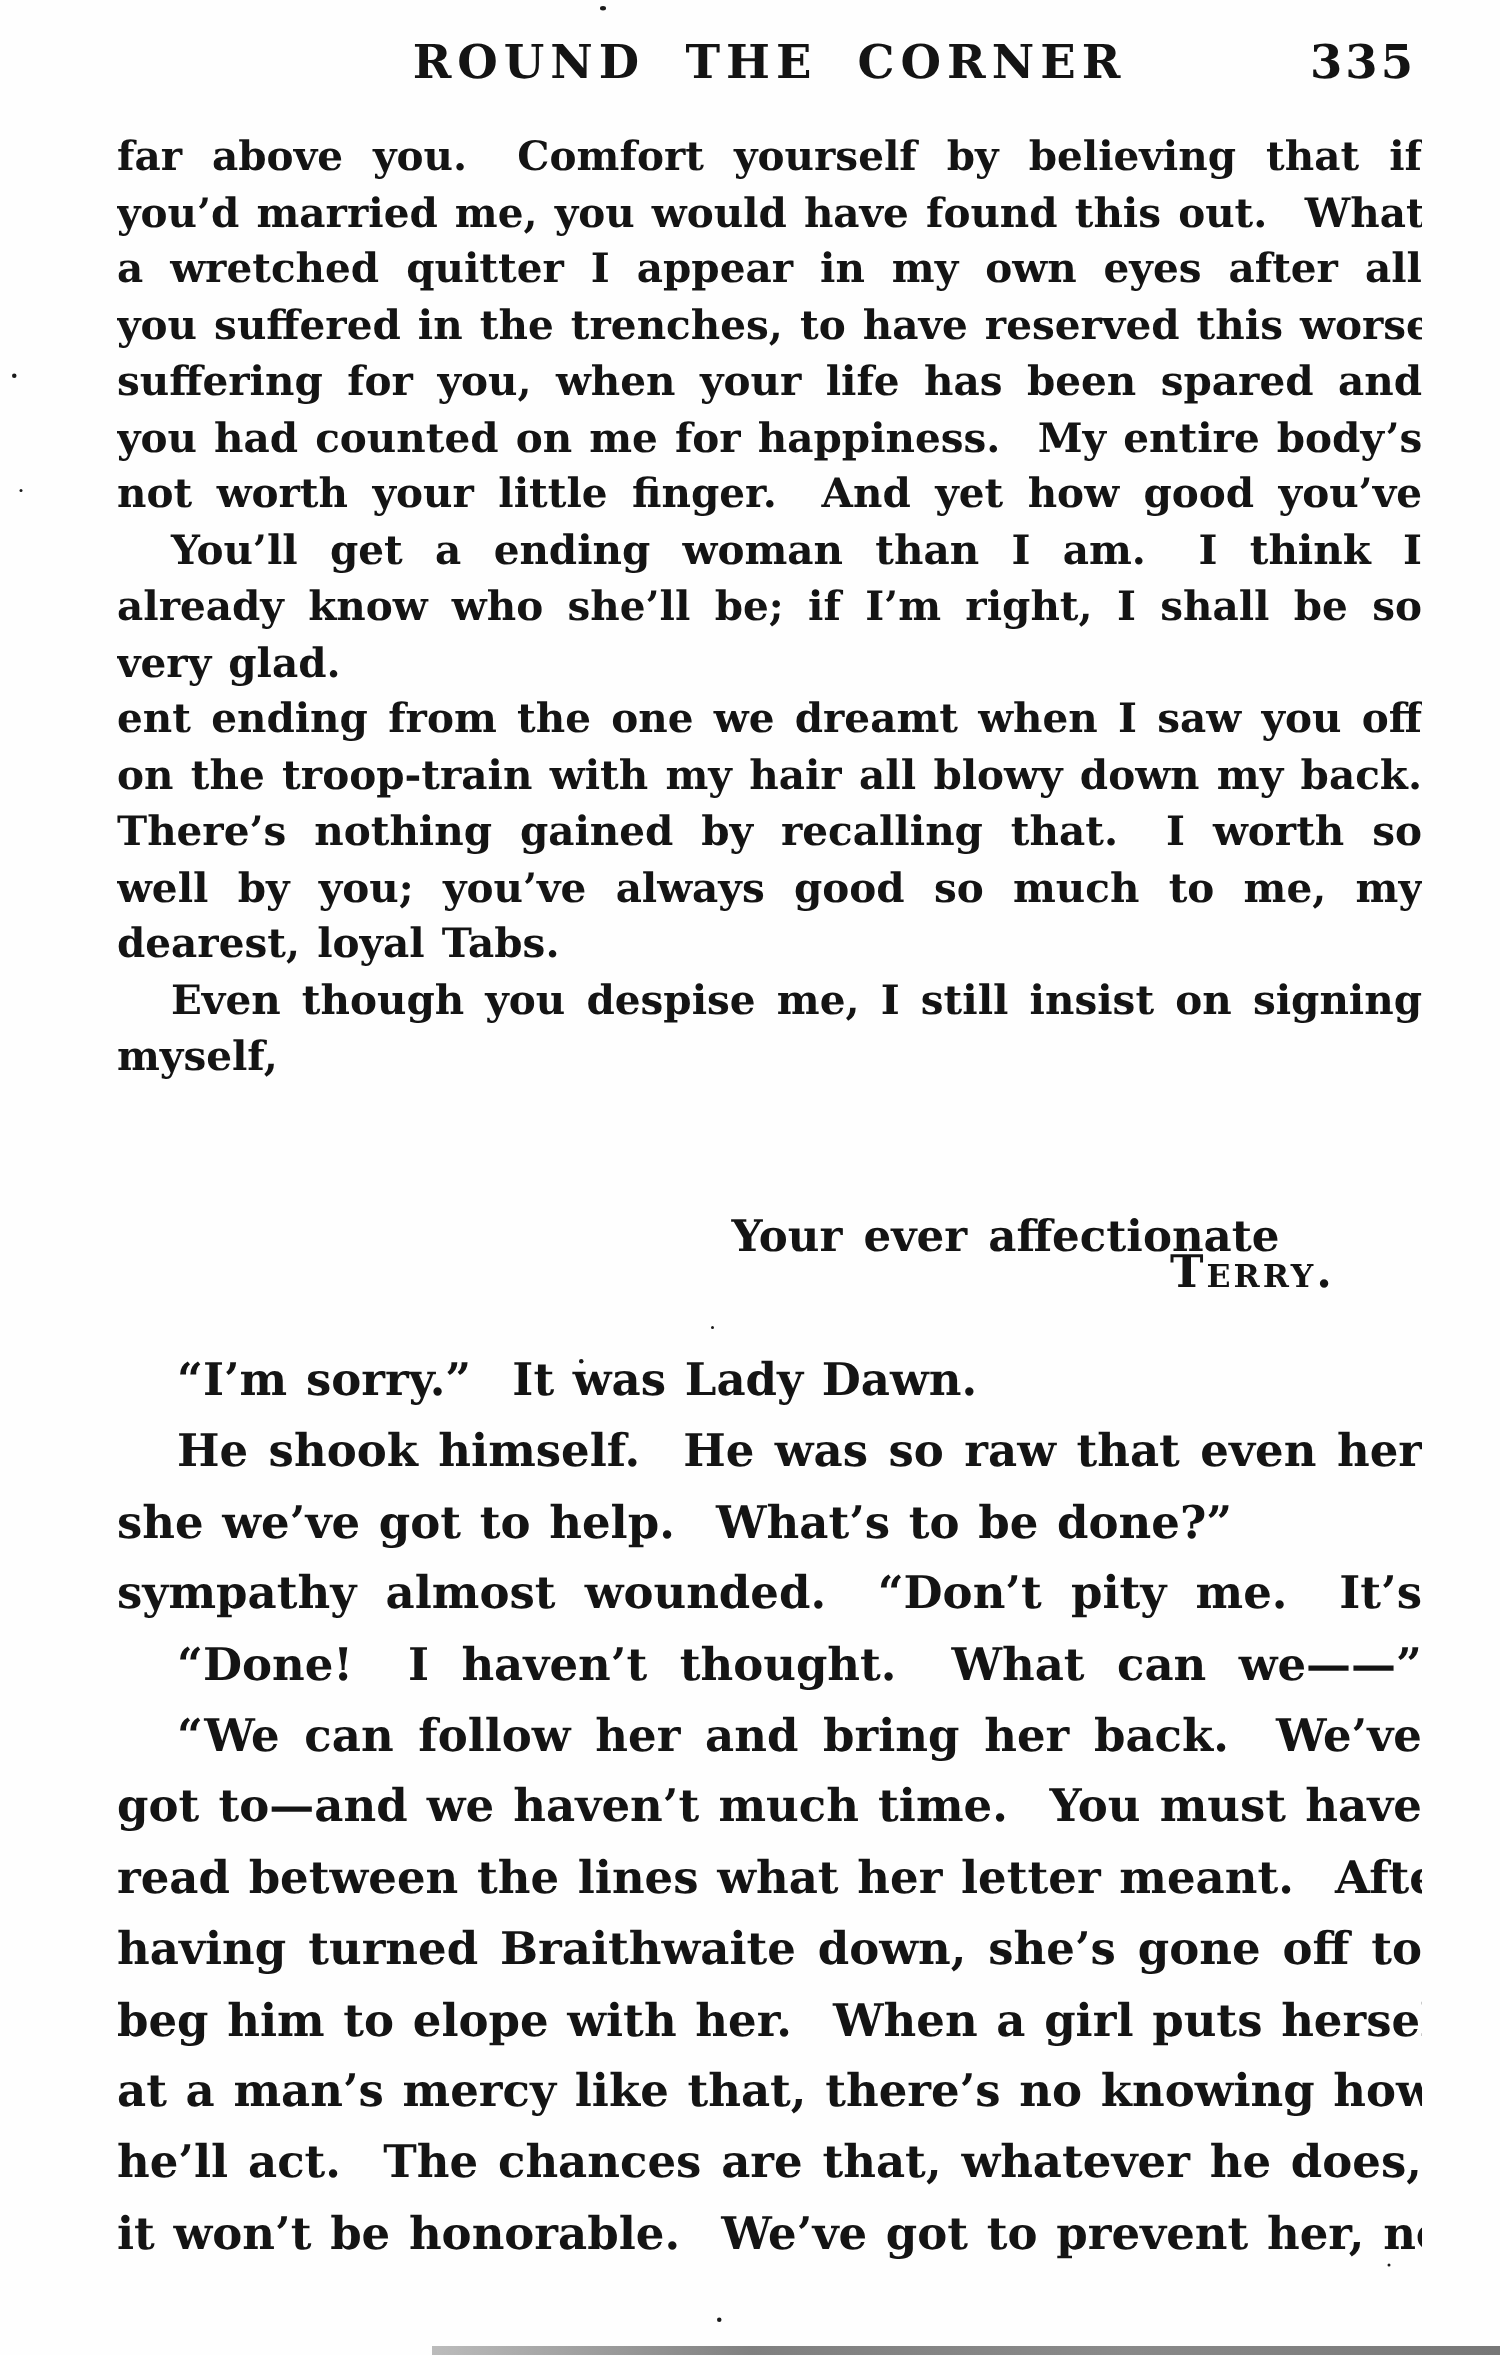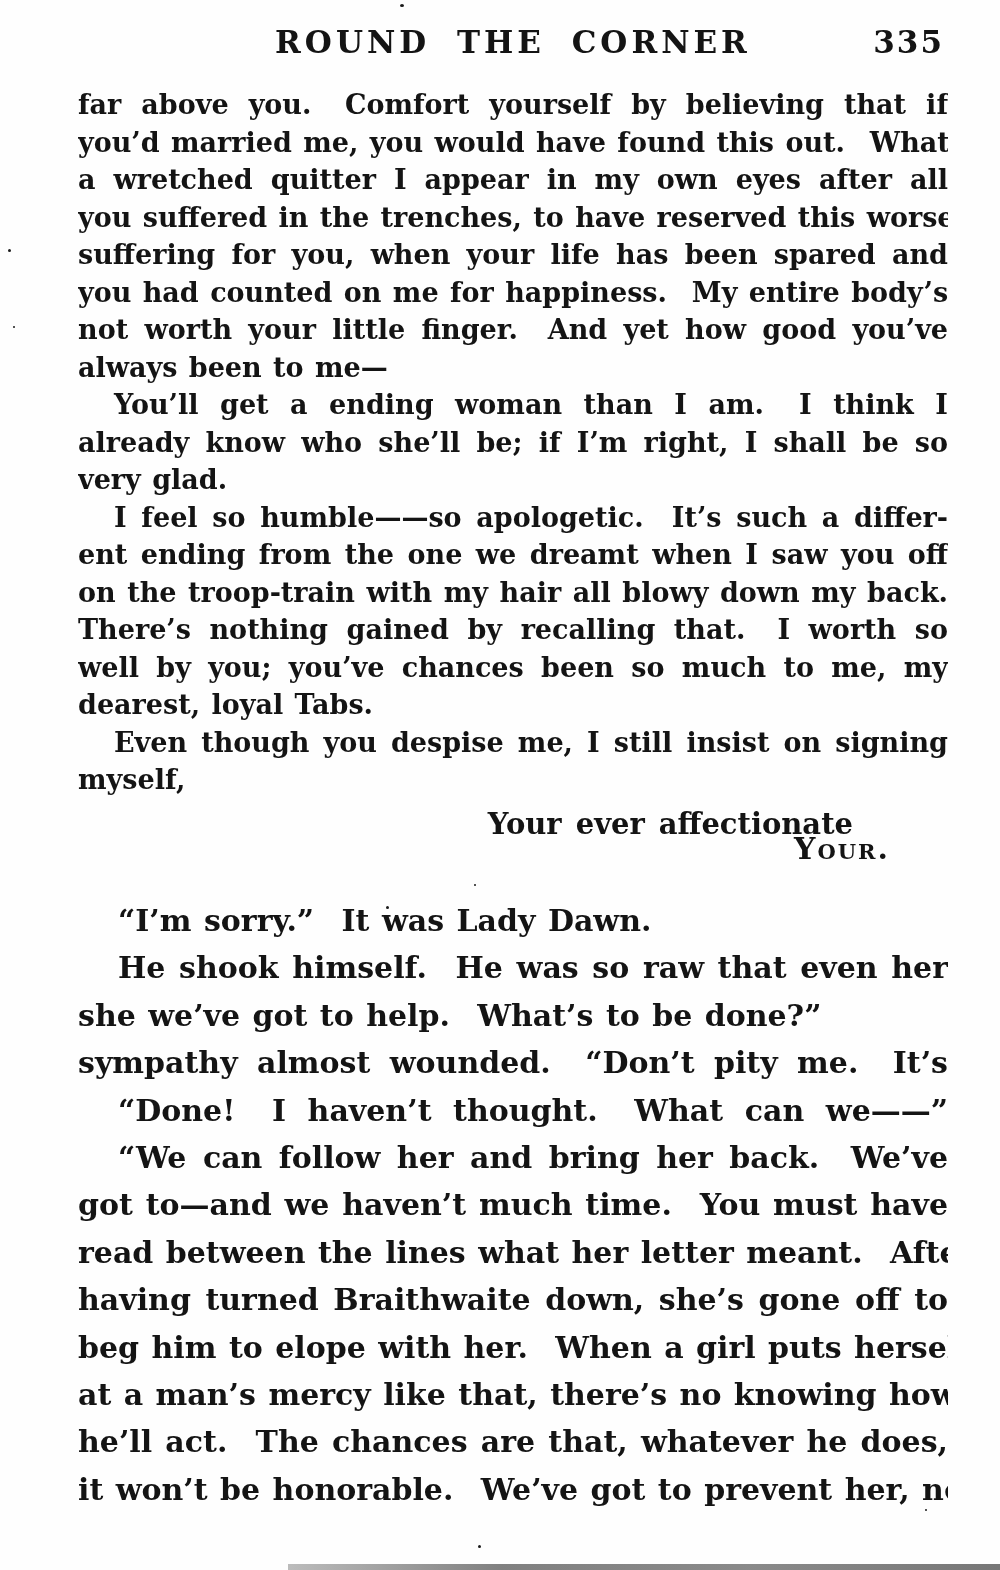--- a/index.html
+++ b/index.html
@@ -122,44 +122,42 @@
 
   <div class="letter" id="letter-paras">
       <div class="para">
         <div class="line">far above you.  Comfort yourself by believing that if</div>
         <div class="line">you’d married me, you would have found this out.  What</div>
         <div class="line">a wretched quitter I appear in my own eyes after all</div>
         <div class="line">you suffered in the trenches, to have reserved this worse</div>
         <div class="line">suffering for you, when your life has been spared and</div>
         <div class="line">you had counted on me for happiness.  My entire body’s</div>
         <div class="line">not worth your little finger.  And yet how good you’ve</div>
-        <div class="line last">always been to me—</div>
       </div>
       <div class="para">
         <div class="line indent">You’ll get a ending woman than I am.  I think I</div>
         <div class="line">already know who she’ll be; if I’m right, I shall be so</div>
         <div class="line last">very glad.</div>
       </div>
       <div class="para">
-        <div class="line indent">I feel so humble——so apologetic.  It’s such a differ-</div>
         <div class="line">ent ending from the one we dreamt when I saw you off</div>
         <div class="line">on the troop-train with my hair all blowy down my back.</div>
         <div class="line">There’s nothing gained by recalling that.  I worth so</div>
-        <div class="line">well by you; you’ve chances been so much to me, my</div>
+        <div class="line">well by you; you’ve always good so much to me, my</div>
         <div class="line last">dearest, loyal Tabs.</div>
       </div>
       <div class="para">
         <div class="line indent">Even though you despise me, I still insist on signing</div>
         <div class="line last">myself,</div>
       </div>
     </div>
 
   <div class="signoff">Your ever affectionate</div>
 
-  <div class="signature">Your.</div>
+  <div class="signature">Terry.</div>
 
   <div class="narrative" id="narrative-paras">
       <div class="para">
         <div class="line indent last">“I’m sorry.”  It was Lady Dawn.</div>
       </div>
       <div class="para">
         <div class="line indent">He shook himself.  He was so raw that even her</div>
         <div class="line last">she we’ve got to help.  What’s to be done?”</div>
         <div class="line">sympathy almost wounded.  “Don’t pity me.  It’s</div>
       </div>

